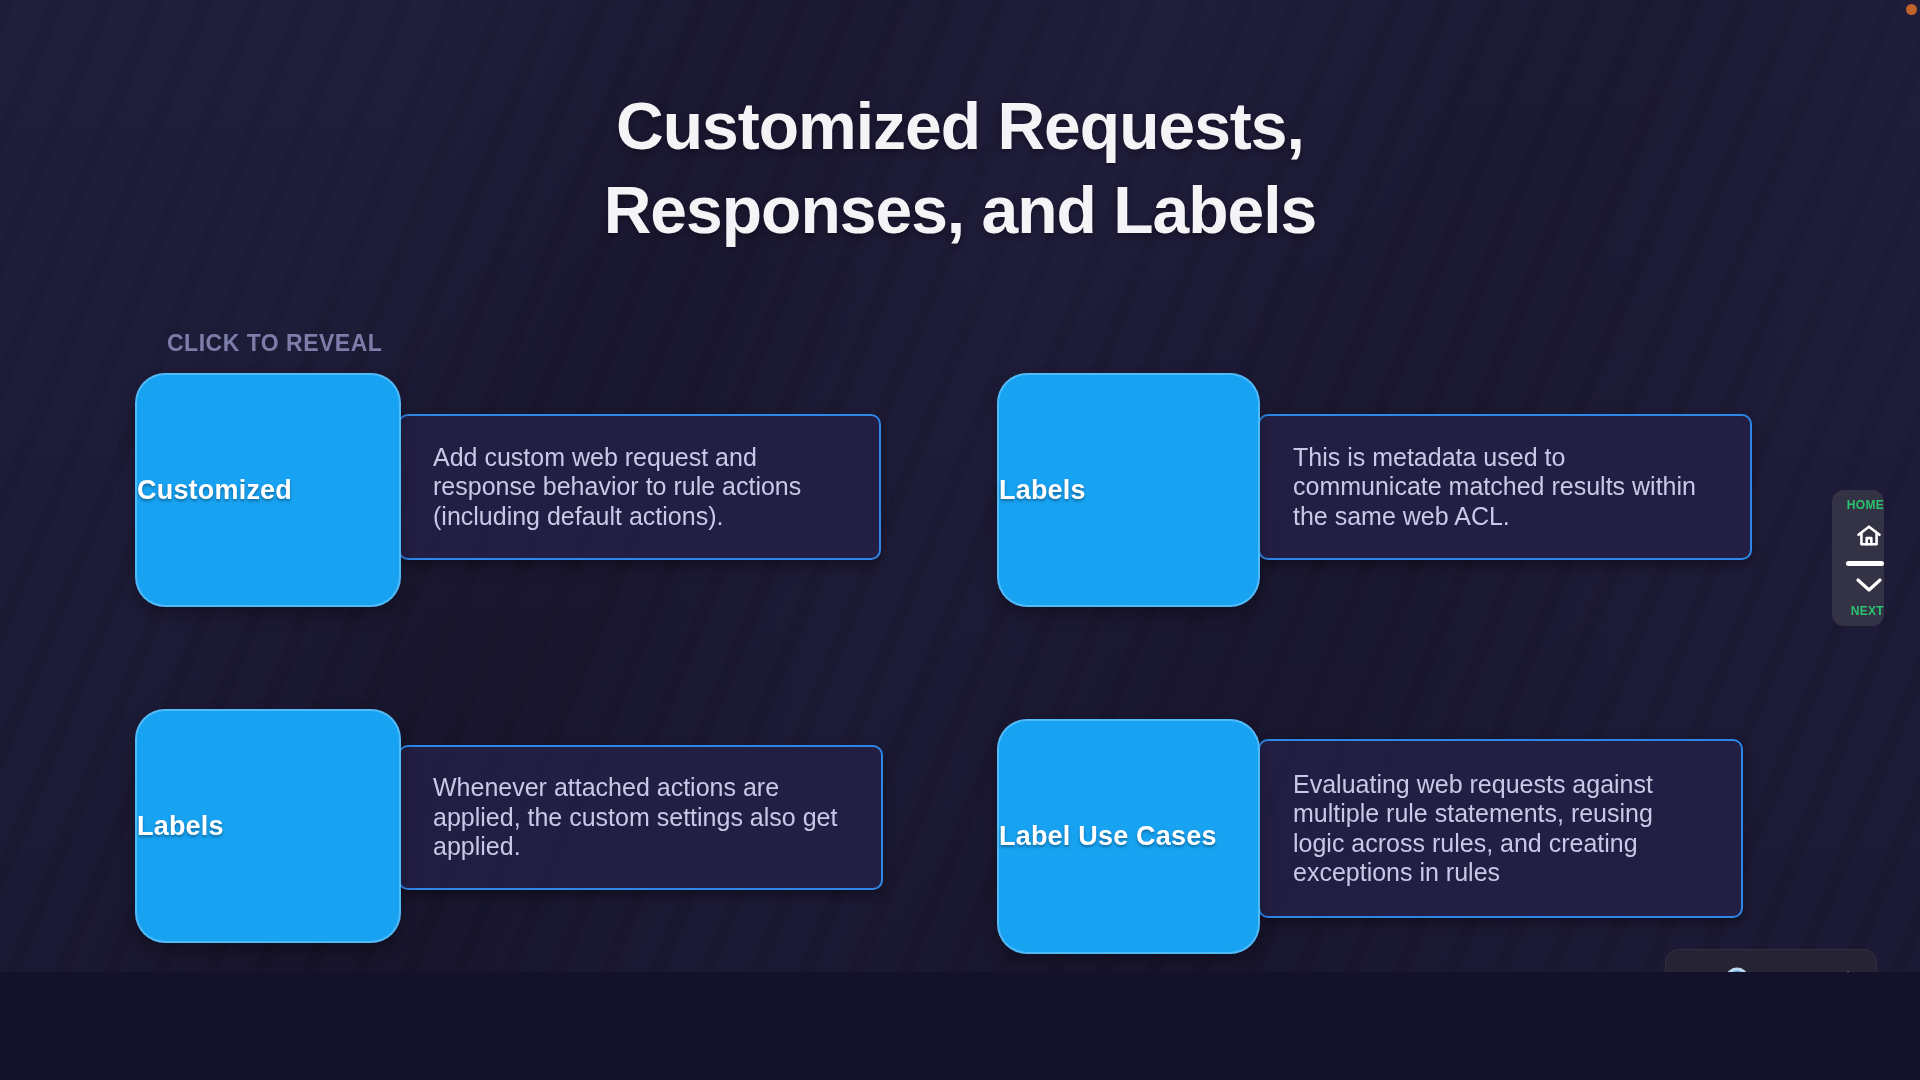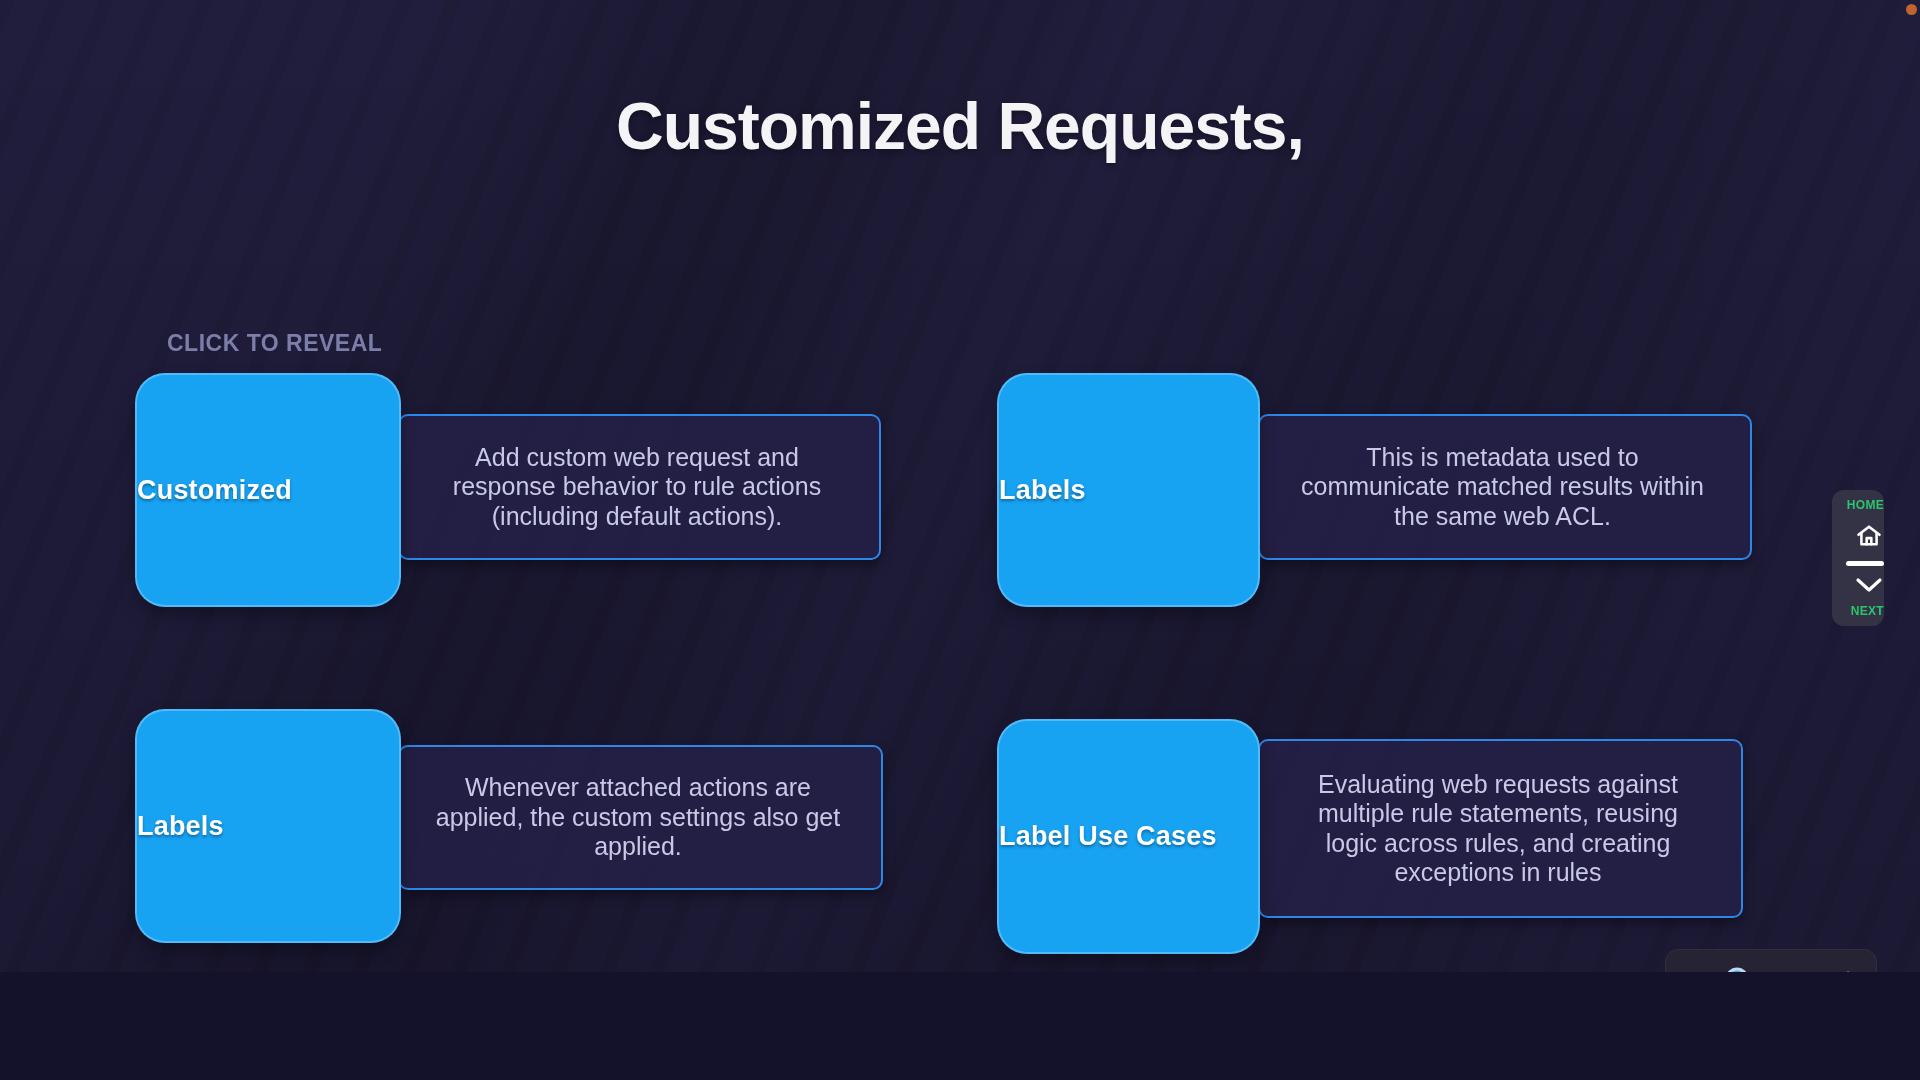--- a/index.html
+++ b/index.html
@@ -33,21 +33,21 @@
   .card-label{
     color:#ffffff;font-weight:bold;font-size:27px;letter-spacing:.2px;
     text-shadow:0 2px 3px rgba(0,0,0,0.35);
   }
   
   .desc{
     position:absolute;display:flex;align-items:center;box-sizing:border-box;
     background:rgba(36,32,69,0.92);
     border:2px solid #2e86e6;border-radius:10px;
     box-shadow:0 5px 12px rgba(0,0,0,0.38);
-    padding:14px 38px 14px 33px;z-index:1;text-align:center;
+    padding:14px 38px 14px 33px;z-index:1;
   }
   .desc-text{color:#c7c9e6;font-size:25px;line-height:1.18;}
   #card-1{left:135px;top:373px;width:266px;height:234px;}
   #desc-1{left:398px;top:414px;width:483px;height:146px;}
   #card-2{left:997px;top:373px;width:263px;height:234px;}
   #desc-2{left:1258px;top:414px;width:494px;height:146px;}
   #card-3{left:135px;top:709px;width:266px;height:234px;}
   #desc-3{left:398px;top:745px;width:485px;height:145px;}
   #card-4{left:997px;top:708px;width:263px;height:235px;margin-top:11px;}
   #desc-4{left:1258px;top:739px;width:485px;height:179px;}
@@ -88,20 +88,21 @@
 </style>
 </head>
 <body>
 
 <div id="stage">
 
   <div class="recording-dot"></div>
 
   <div class="title">
     <div>Customized Requests,</div>
+    <div>Responses, and Labels</div>
   </div>
 
   <div class="reveal-instruction">CLICK TO REVEAL</div>
 
   <div class="card" id="card-1">
     <span class="card-label">Customized</span>
   </div>
   <div class="desc" id="desc-1">
     <span class="desc-text">Add custom web request and response behavior to rule actions (including default actions).</span>
   </div>

